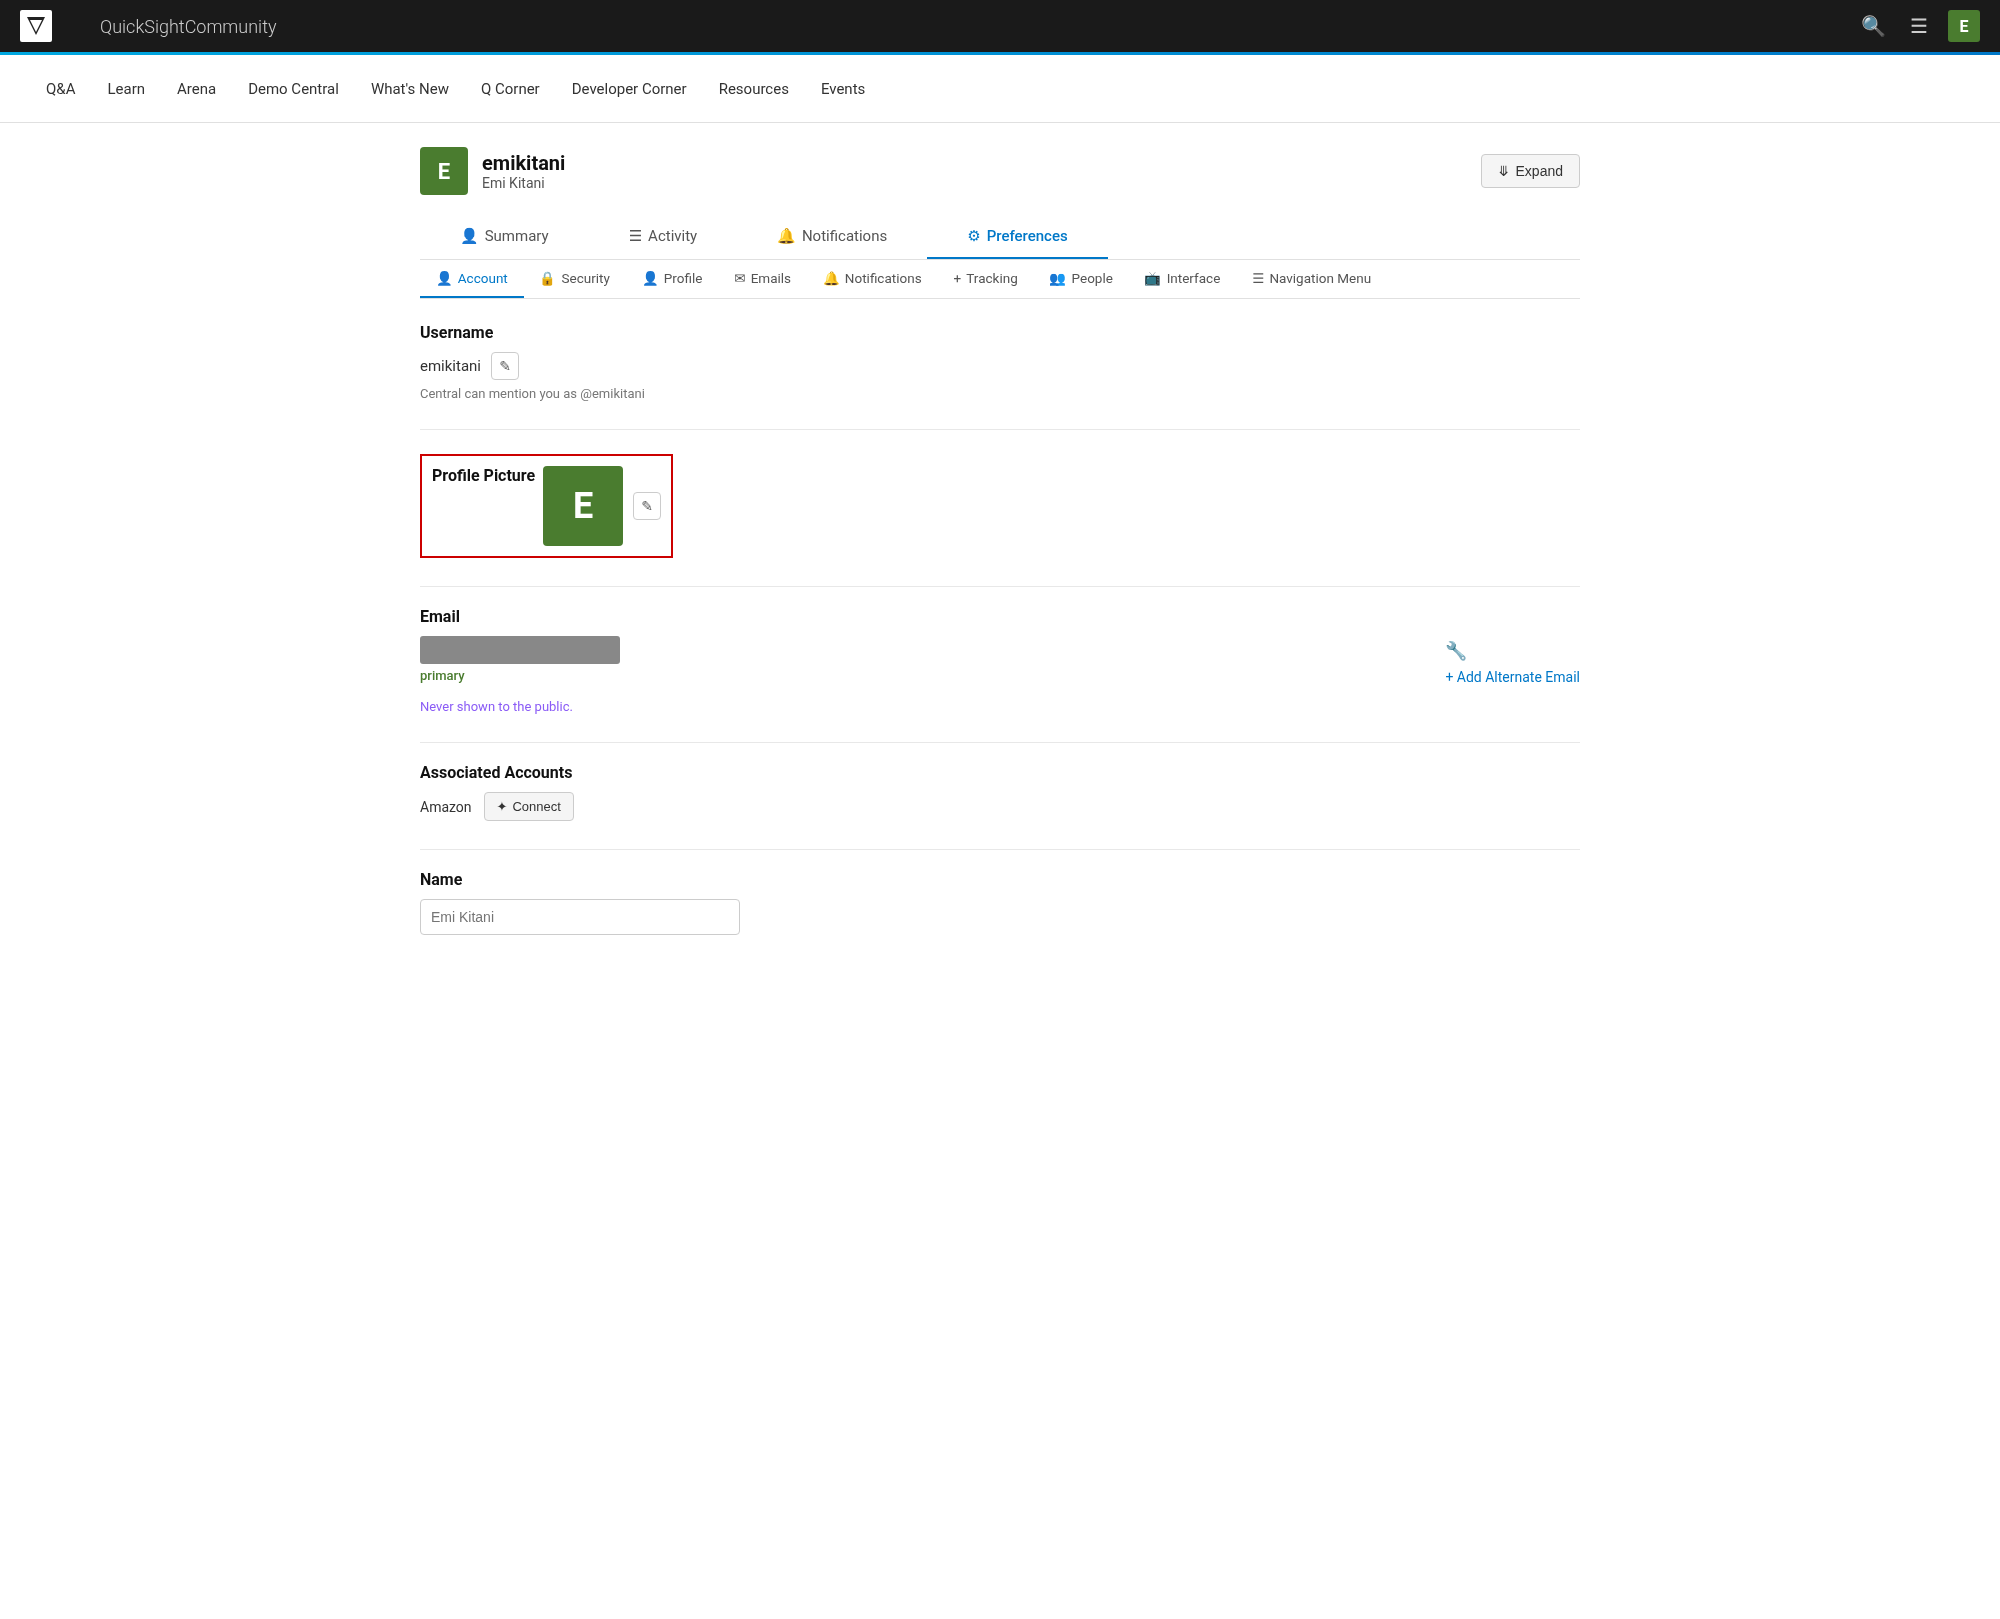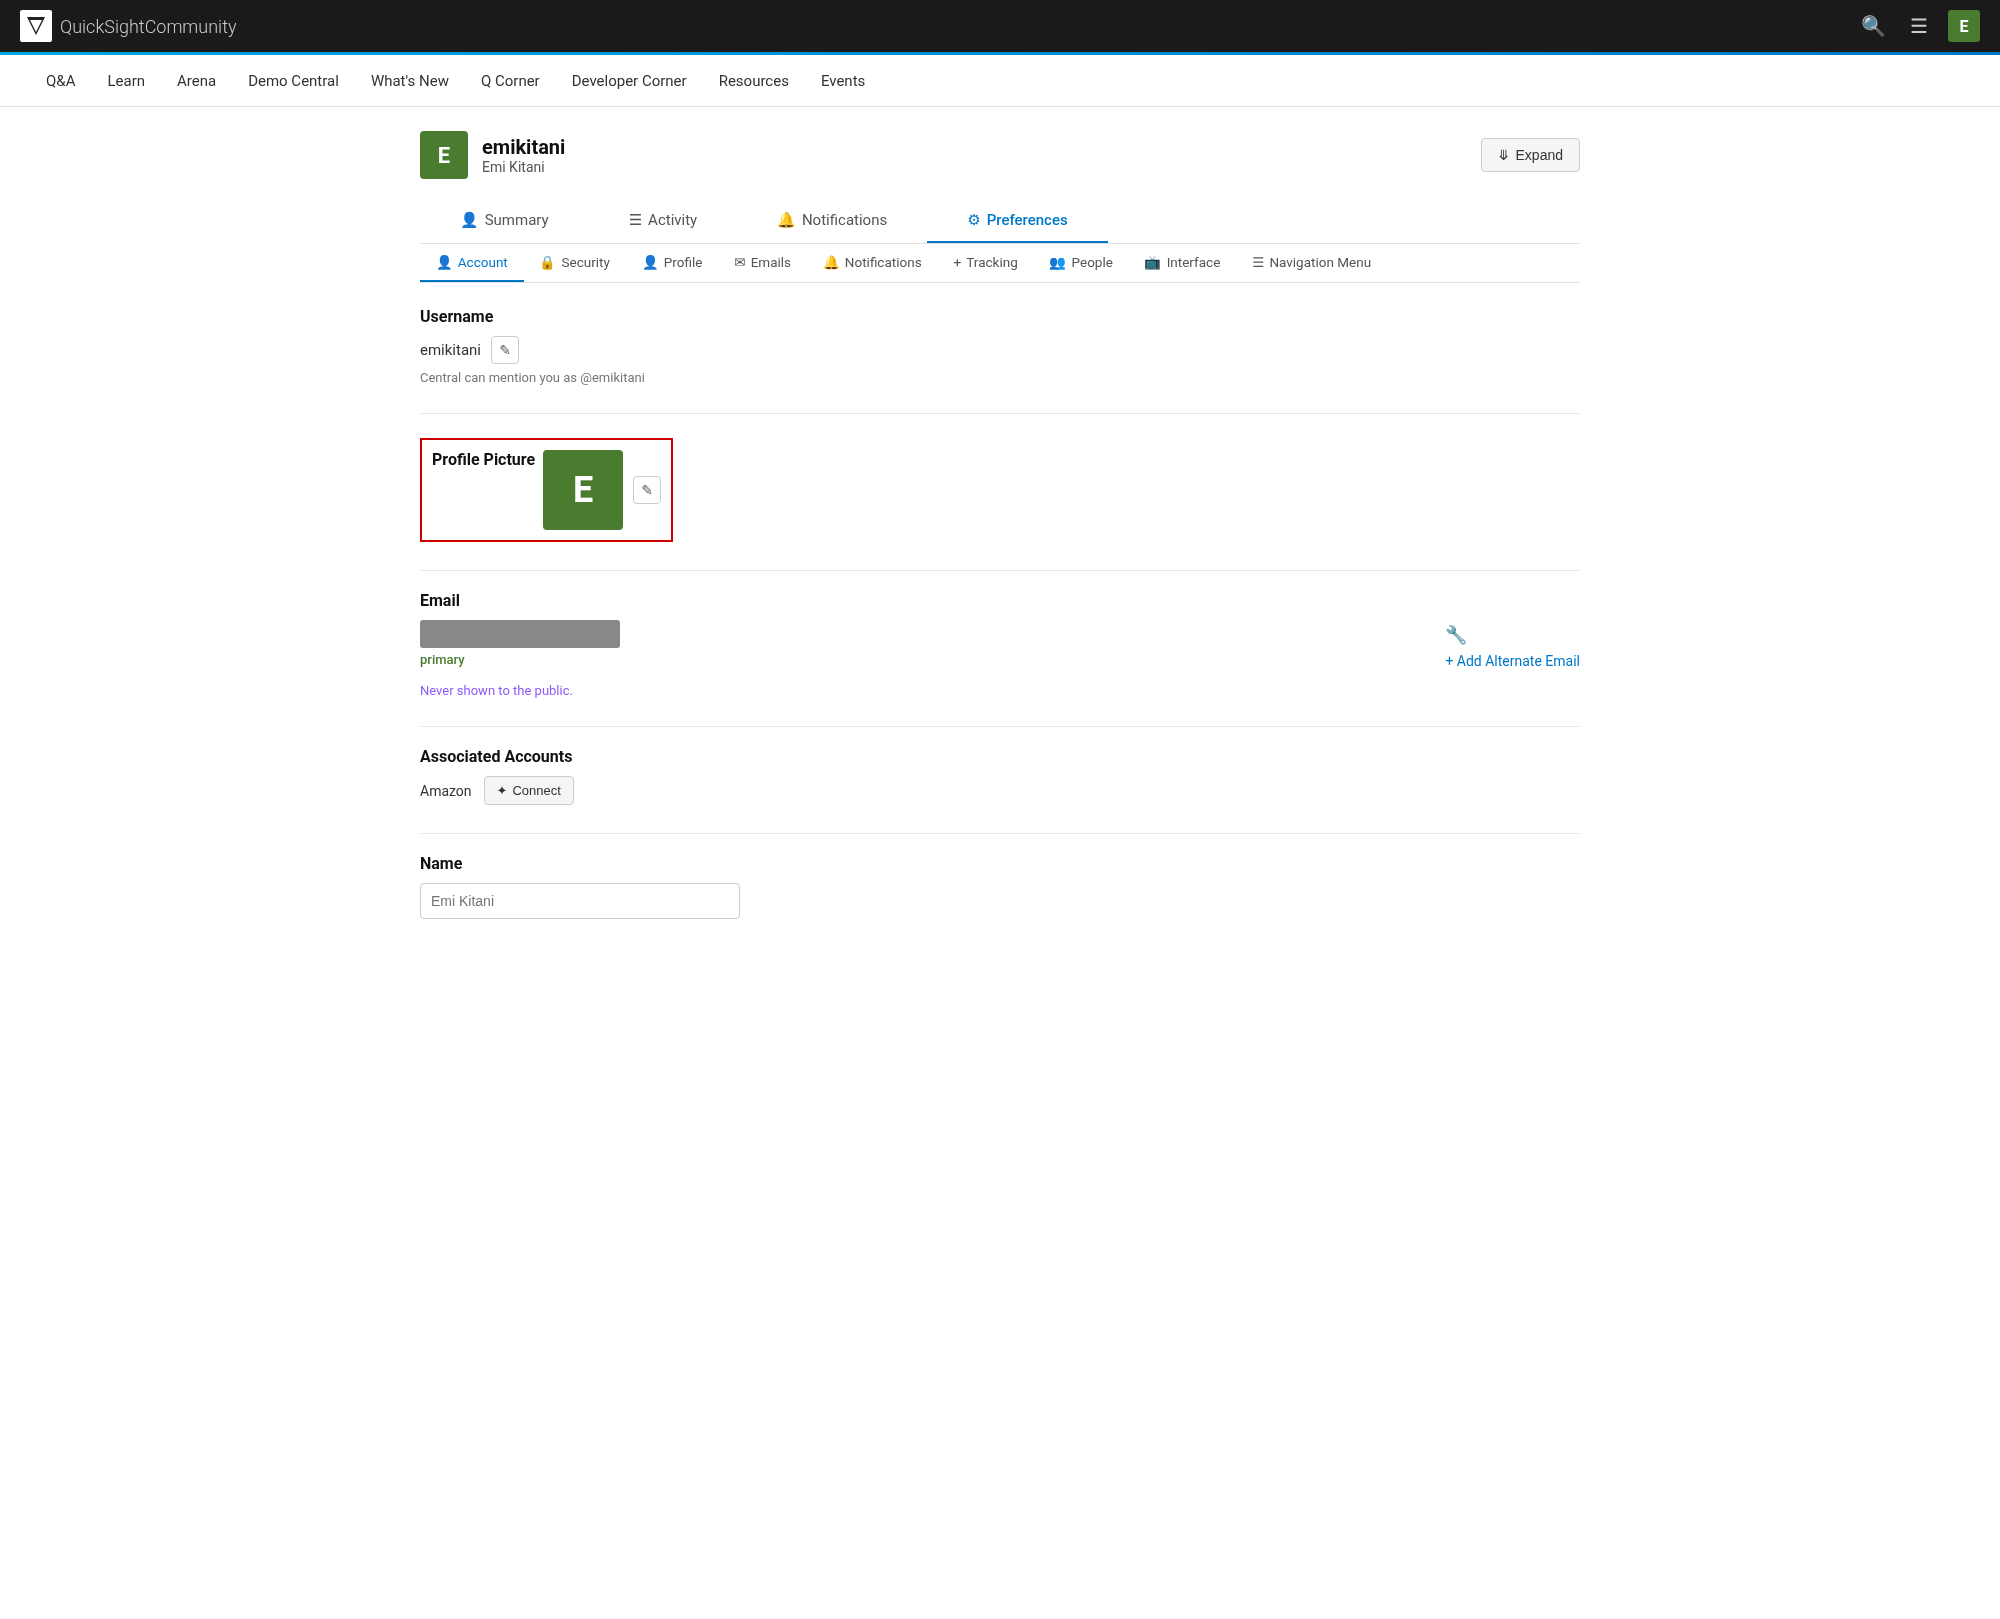--- a/index.html
+++ b/index.html
@@ -27,20 +27,21 @@
       display: flex;
       align-items: center;
       justify-content: center;
       border-radius: 2px;
     }
     #topbar .logo-icon svg { width: 24px; height: 24px; }
     #topbar .logo-text {
       color: #fff;
       font-size: 18px;
       font-weight: 600;
+      margin-left: 40px;
     }
     #topbar .logo-text span { font-weight: 300; color: #ccc; }
     #topbar .top-icons {
       display: flex;
       align-items: center;
       gap: 16px;
     }
     #topbar .top-icons .icon-btn {
       background: none;
       border: none;
@@ -71,21 +72,21 @@
       background: linear-gradient(to right, #00a8e0, #0078c8);
     }
 
     
     #main-nav {
       border-bottom: 1px solid #e0e0e0;
       padding: 0 30px;
       display: flex;
       align-items: center;
       gap: 0;
-      height: 52px;
+      height: 68px;
     }
     #main-nav a {
       text-decoration: none;
       color: #333;
       font-size: 15px;
       padding: 0 16px;
       height: 100%;
       display: flex;
       align-items: center;
       cursor: pointer;

